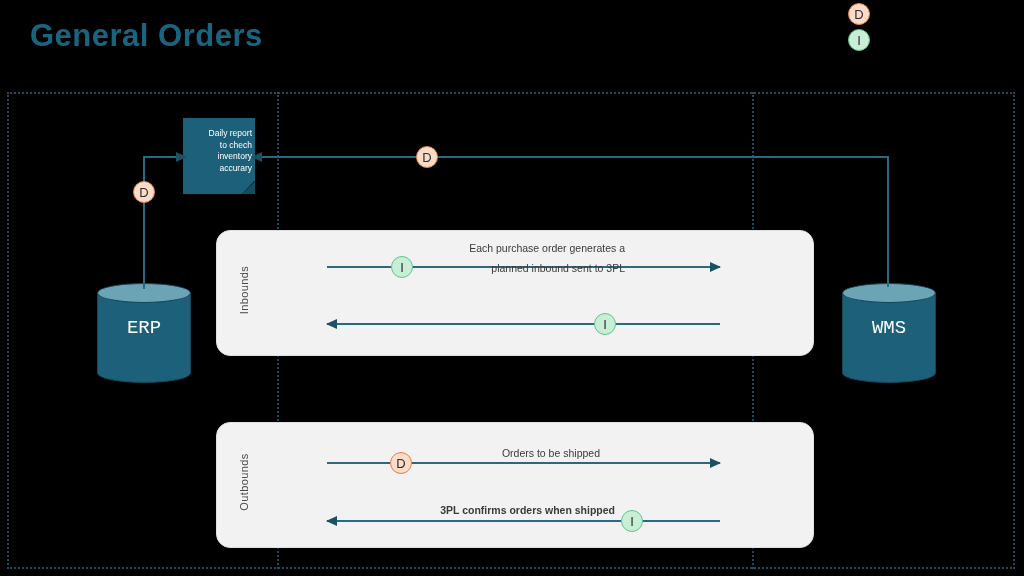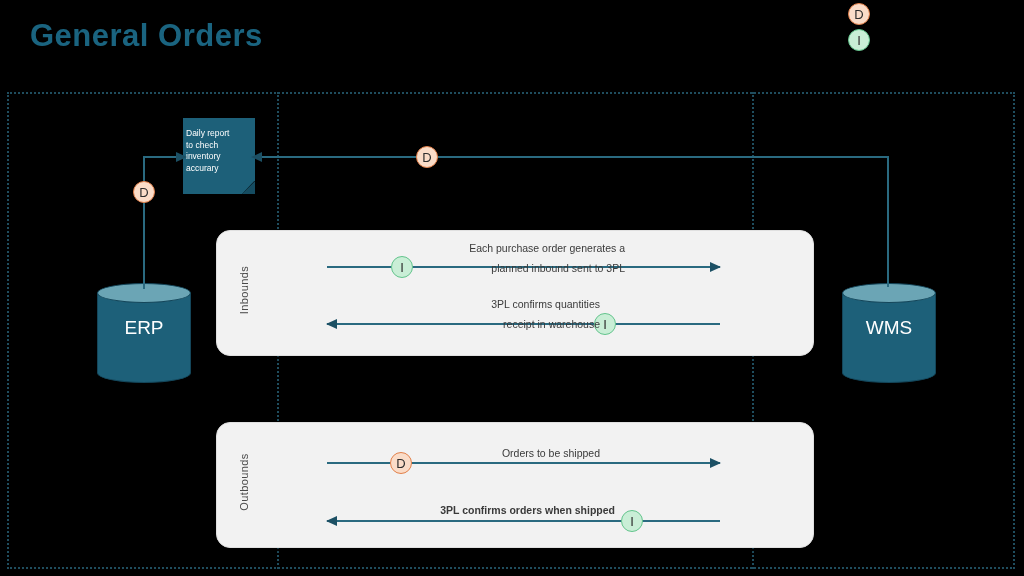--- a/index.html
+++ b/index.html
@@ -85,20 +85,21 @@
   }
   #lane-divider-left  { left: 277px; }
   #lane-divider-right { left: 752px; }
 
   
   .cylinder {
     position: absolute;
     width: 100px;
     height: 100px;
     z-index: 20;
+    font-family: Liberation Mono, monospace;
   }
   .cyl-body {
     position: absolute;
     left: 0; top: 10px;
     width: 94px;
     height: 80px;
     background: #1D6079;
     border-left: 1.5px solid #14465A;
     border-right: 1.5px solid #14465A;
     box-sizing: border-box;
@@ -155,21 +156,21 @@
     height: 13px;
     background: #154C61;
     -webkit-clip-path: polygon(100% 0, 0 100%, 100% 100%);
     clip-path: polygon(100% 0, 0 100%, 100% 100%);
   }
   #doc-note-text {
     position: absolute;
     left: 3px;
     top: 10px;
     width: 66px;
-    text-align: left;
+    text-align: right;
     color: #FFFFFF;
     font-size: 8.5px;
     line-height: 11.5px;
     white-space: pre-line;
   }
 
   
   .lane-panel {
     position: absolute;
     background: #F2F2F2;
@@ -309,22 +310,20 @@
   </div>
 
   <div class="flow-label" style="left:400px; top:238px; width:225px;">Each purchase order generates  a
 planned  inbound sent  to 3PL</div>
   <div class="flow right" style="left:327px; top:266px; width:393px;">
     <div class="line"></div>
     <div class="head"></div>
     <div class="badge i" style="left:64px;">I</div>
   </div>
 
-  <div class="flow-label" style="left:425px; top:294px; width:175px;">3PL confirms quantities
-receipt in warehouse</div>
   <div class="flow left" style="left:327px; top:323px; width:393px;">
     <div class="line"></div>
     <div class="head"></div>
     <div class="badge i" style="left:267px;">I</div>
   </div>
 
   <div class="lane-panel" id="panel-outbounds">
     <div class="lane-title">Outbounds</div>
   </div>
 

